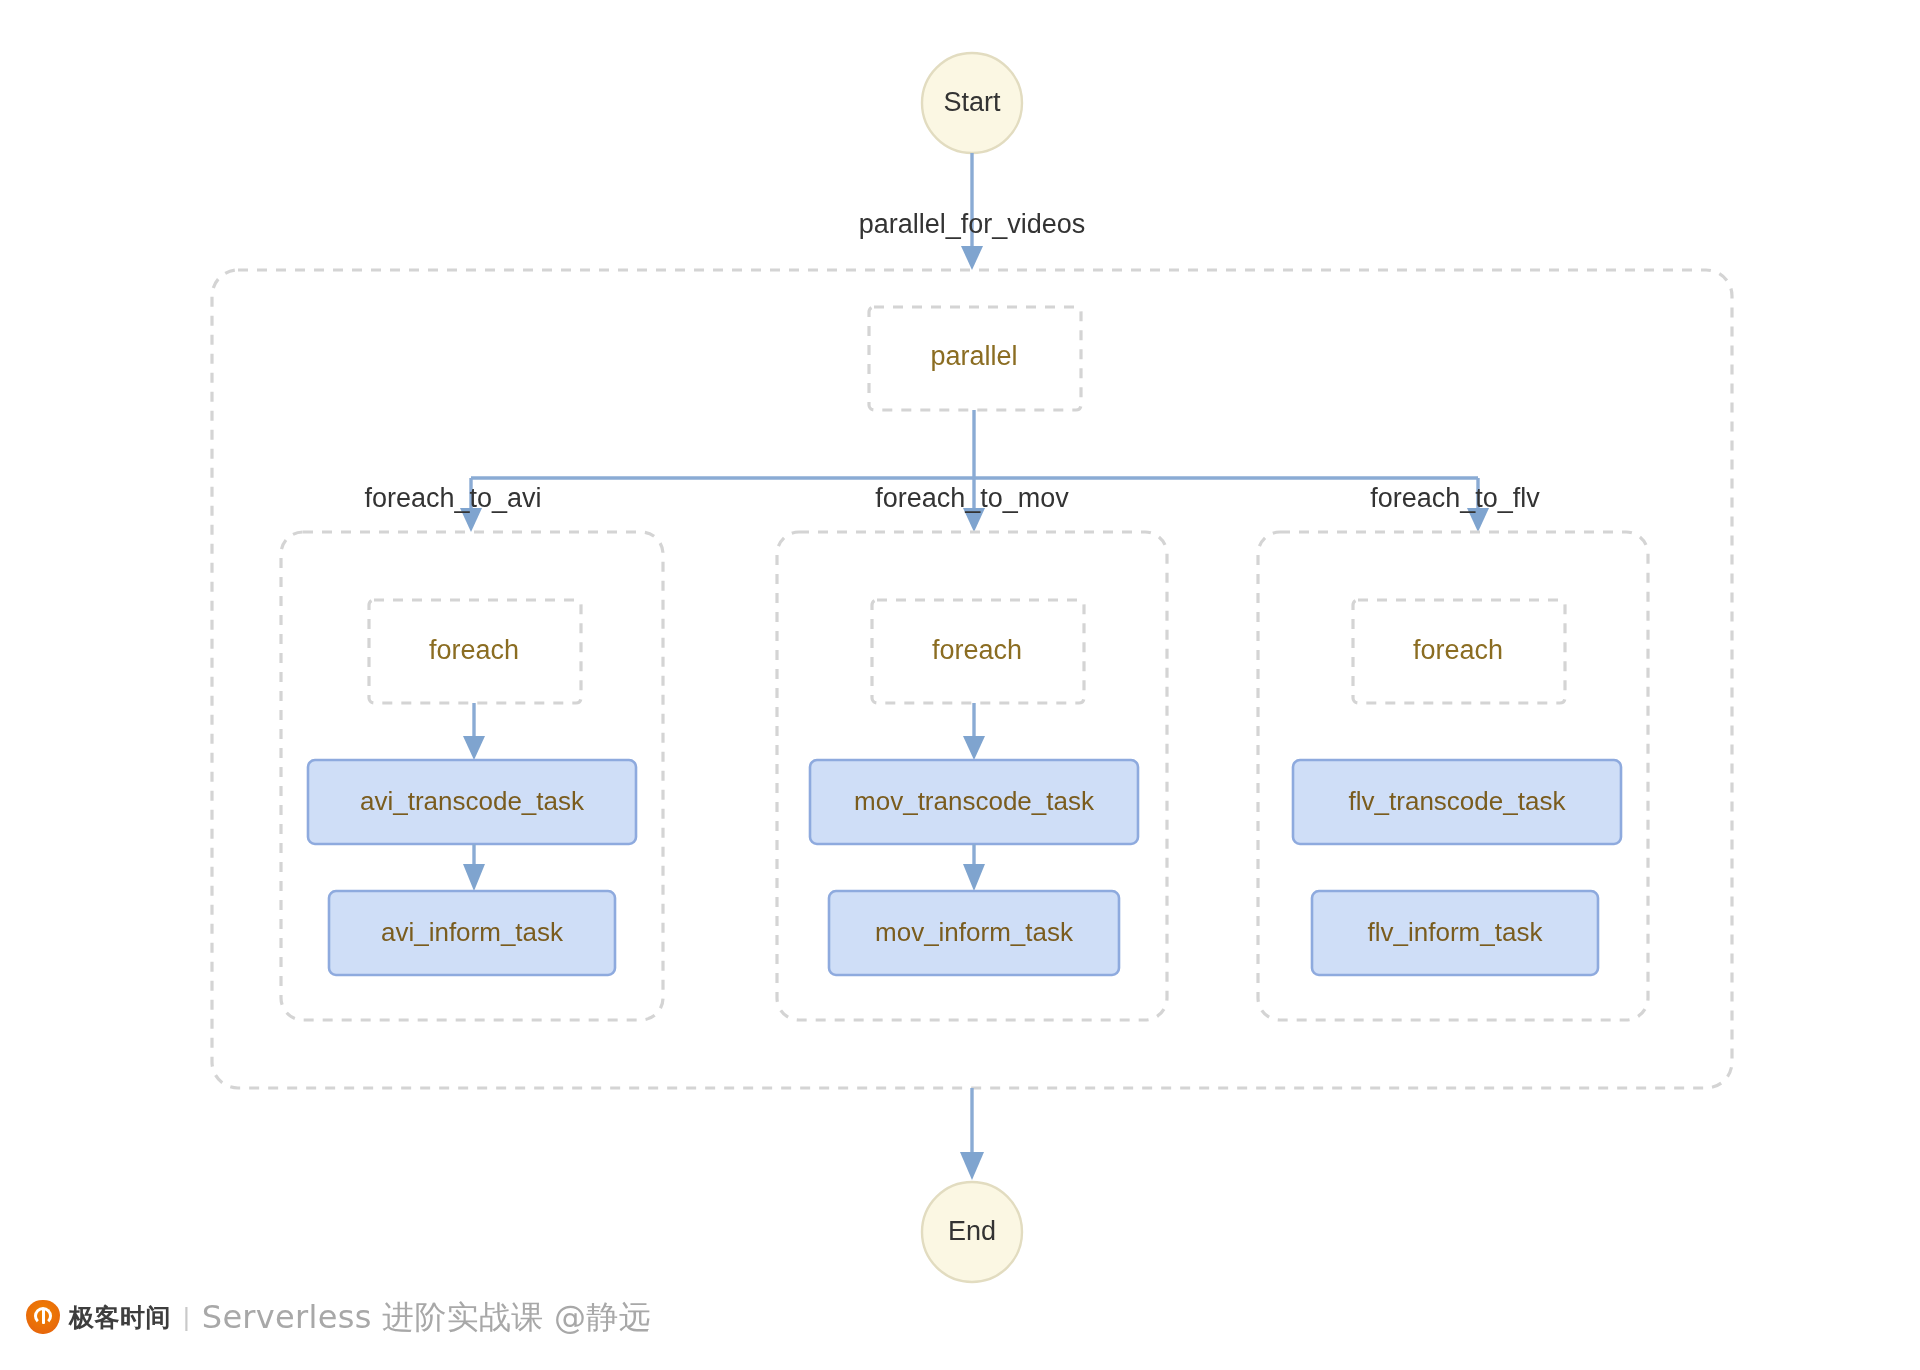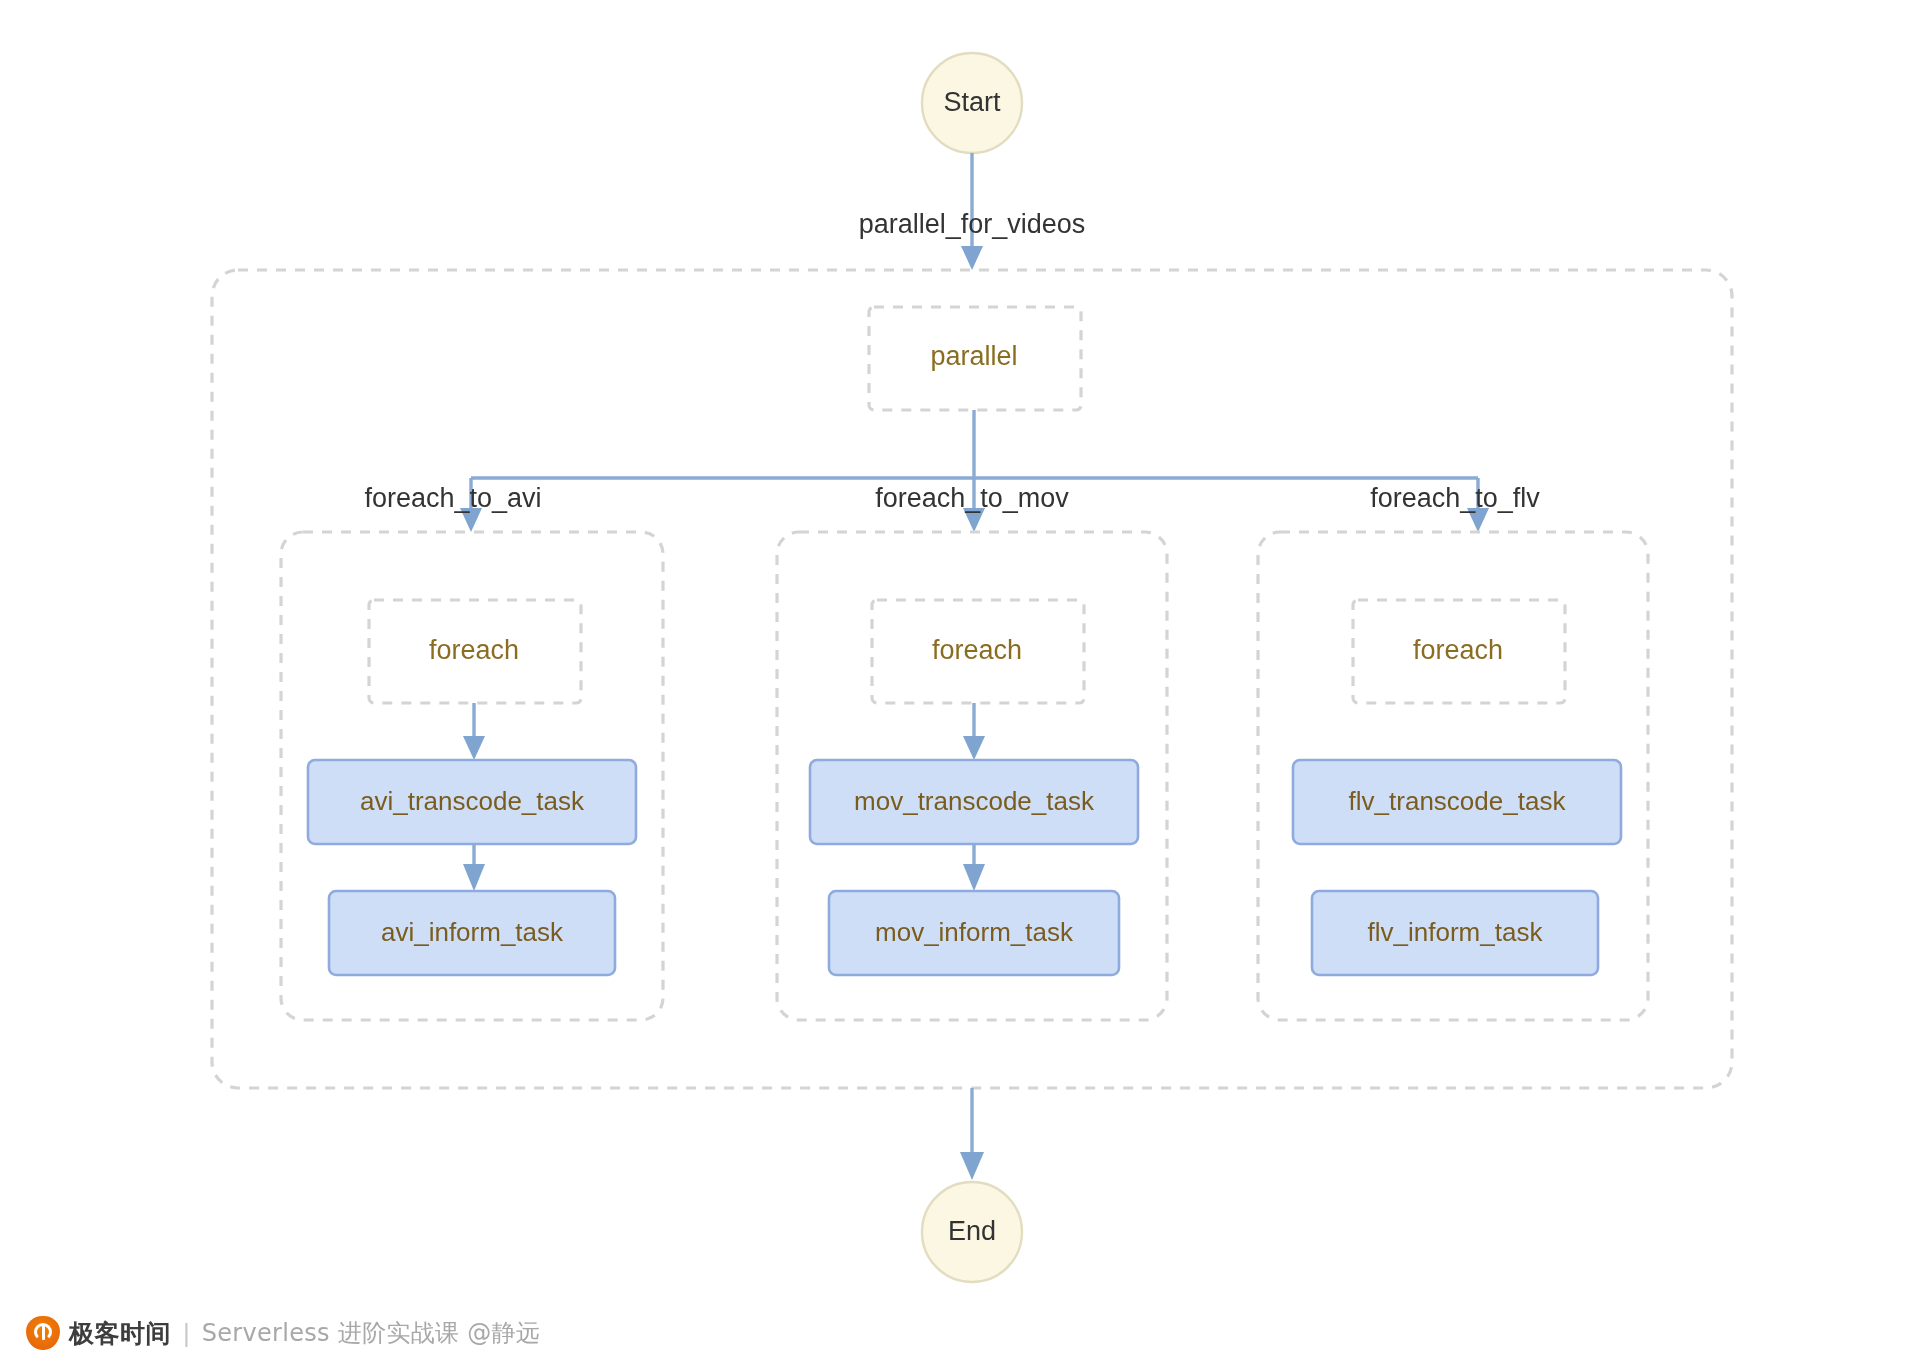--- a/index.html
+++ b/index.html
@@ -86,21 +86,21 @@
     stroke-linecap: butt;
   }
   .flow-arrowhead {
     fill: #7fa4cf;
   }
 
   
   #footer-watermark {
     position: absolute;
     left: 26px;
-    bottom: 16px;
+    bottom: 32px;
     display: flex;
     align-items: center;
     gap: 9px;
     height: 42px;
   }
   #footer-watermark .logo-mark {
     width: 34px;
     height: 34px;
     position: relative;
     flex: 0 0 auto;
@@ -141,21 +141,21 @@
   }
   #footer-watermark .divider {
     color: #c9c9c9;
     font-size: 26px;
     font-weight: 300;
     line-height: 1;
     margin: 0 3px;
   }
   #footer-watermark .course-text {
     font-family: "DejaVu Sans", "Liberation Sans", sans-serif;
-    font-size: 24px;
+    font-size: 32px;
     color: #a8a8a8;
     line-height: 1;
     letter-spacing: 0.3px;
   }
 </style>
 </head>
 <body>
 
 <div id="diagram-root">
 

